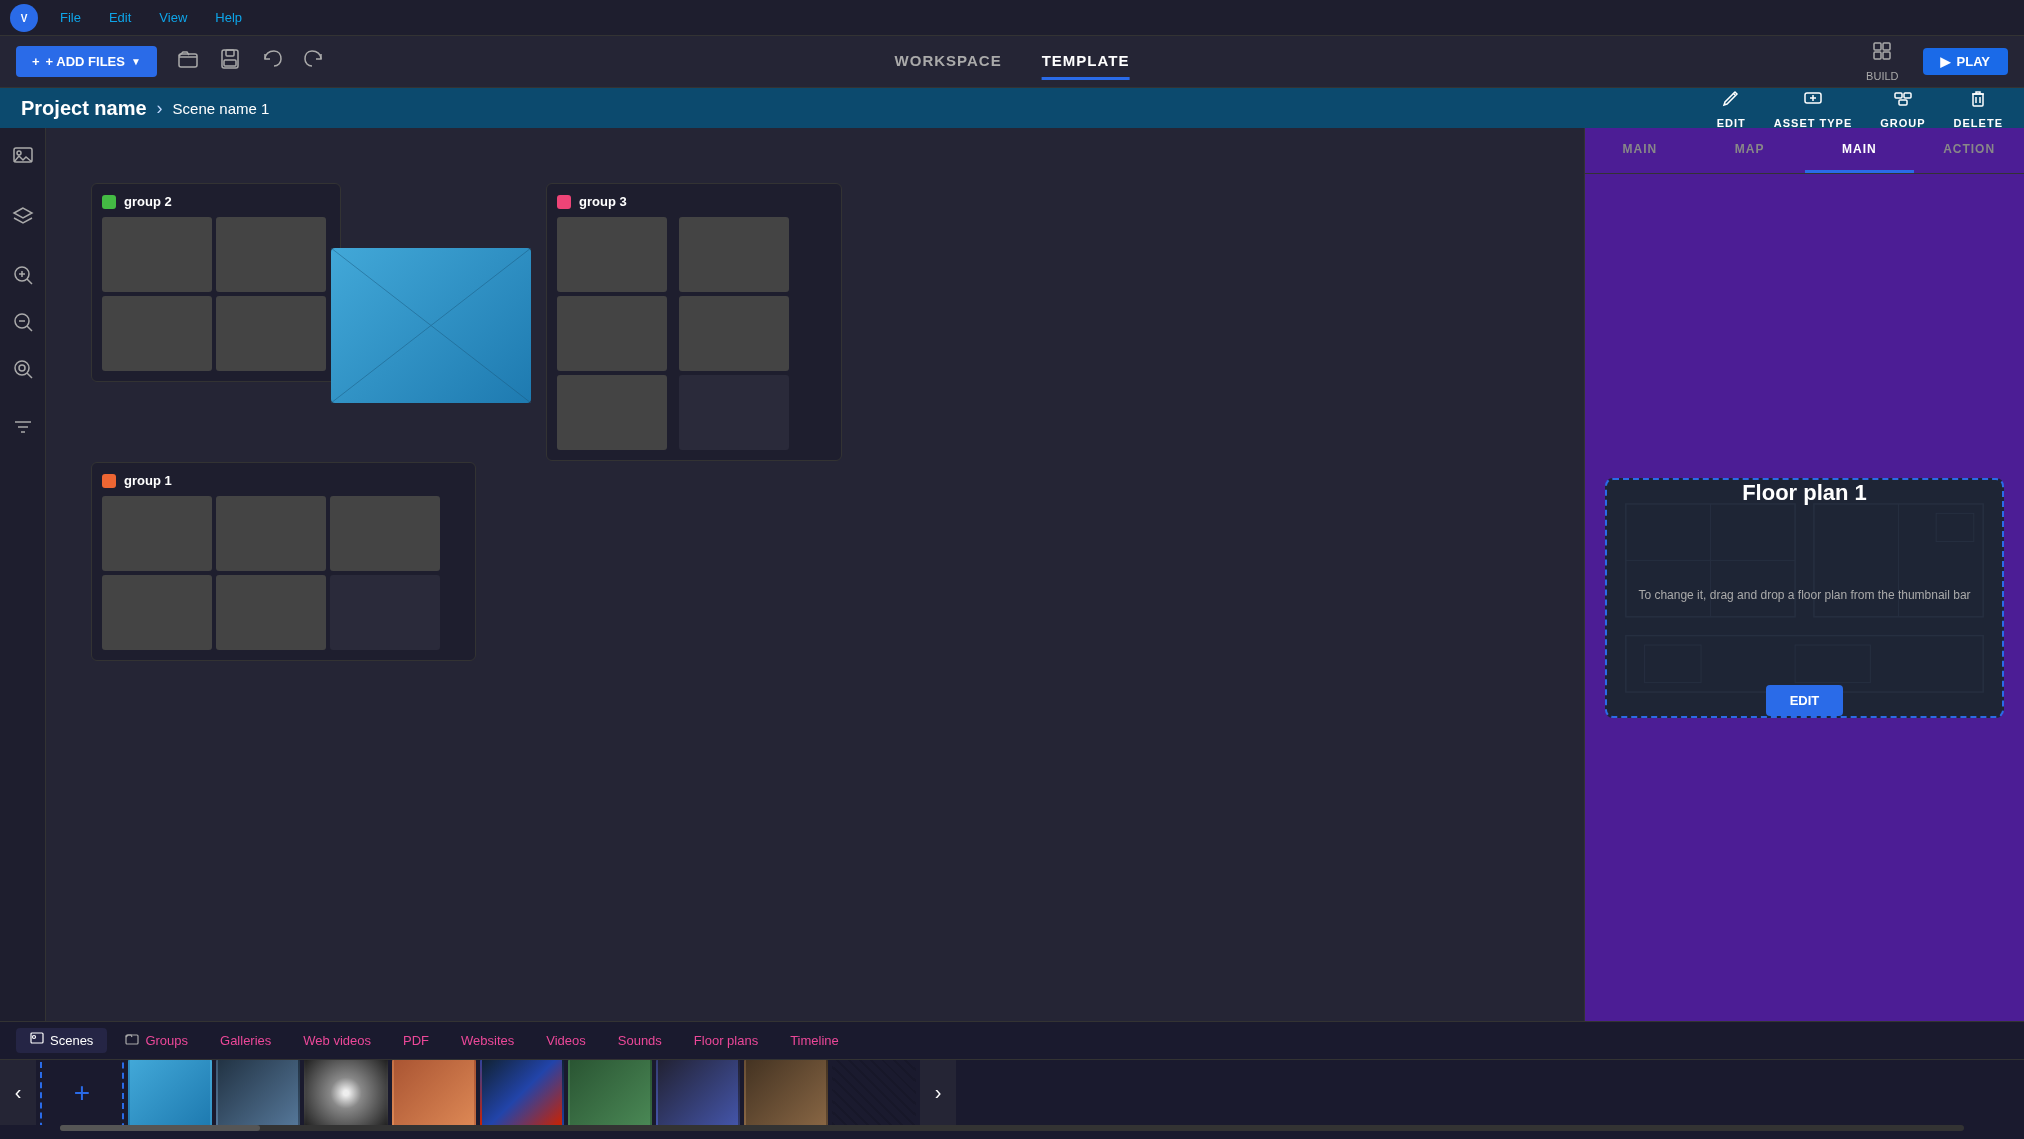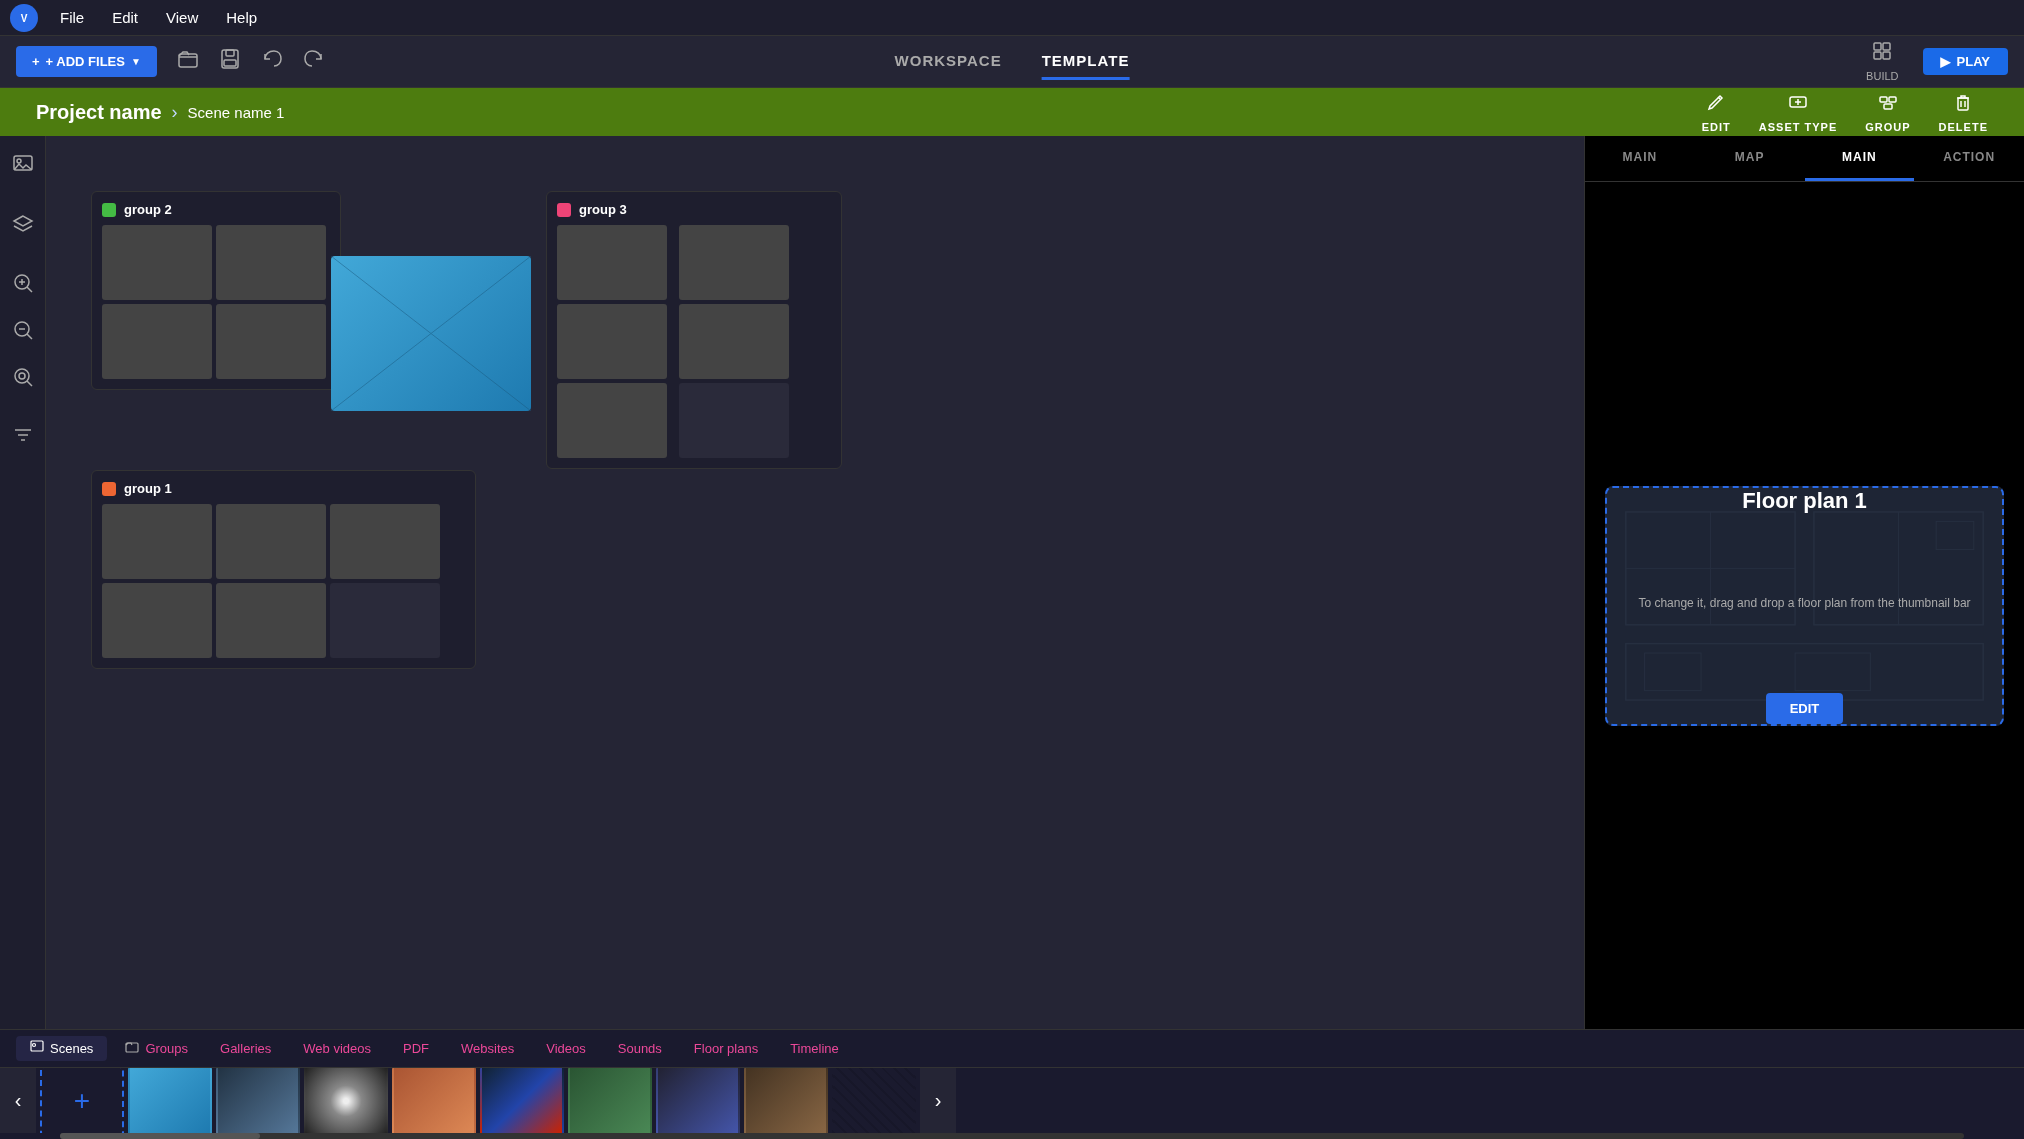--- a/index.html
+++ b/index.html
@@ -26,23 +26,23 @@
     #menu-bar .app-logo {
       width: 28px;
       height: 28px;
       background: #2a6be8;
       border-radius: 50%;
       display: flex; align-items: center; justify-content: center;
       font-size: 12px; font-weight: bold; color: #fff;
       flex-shrink: 0;
     }
     #menu-bar .menu-item {
-      color: #ffffff;
-      cursor: pointer;
-      font-size: 15px;
+      color: #0ea5e9;
+      cursor: pointer;
+      font-size: 13px;
       padding: 4px 6px;
     }
 
     
     #toolbar {
       display: flex;
       align-items: center;
       background: #252535;
       height: 52px;
       padding: 0 16px;
@@ -104,24 +104,24 @@
       color: #fff;
       padding: 6px 18px;
       border-radius: 4px;
       font-size: 13px;
       font-weight: bold;
       flex-direction: row; gap: 6px;
     }
 
     
     #breadcrumb-bar {
-      background: #4d7c0f;
-      height: 48px;
+      background: #0c4a6e;
+      height: 40px;
       display: flex; align-items: center;
-      padding: 0 36px;
+      padding: 0 21px;
       gap: 10px;
     }
     #breadcrumb-bar .project-name {
       font-size: 20px; font-weight: bold; color: #fff;
     }
     #breadcrumb-bar .separator { color: #c0d8ff; font-size: 18px; }
     #breadcrumb-bar .scene-name {
       font-size: 15px; color: #fff;
     }
     #breadcrumb-bar .right-breadcrumb-actions {
@@ -231,21 +231,21 @@
       grid-template-columns: repeat(2, 110px);
       grid-template-rows: repeat(3, 75px);
     }
     .group-grid.three-rows {
       grid-template-rows: repeat(3, 75px);
     }
 
     
     #right-panel {
       width: 440px;
-      background: #000000;
+      background: #4c1d95;
       border-left: 1px solid #333;
       display: flex; flex-direction: column;
     }
     #right-panel .panel-tabs {
       display: flex;
       border-bottom: 1px solid #333;
     }
     #right-panel .panel-tab {
       flex: 1;
       text-align: center;

